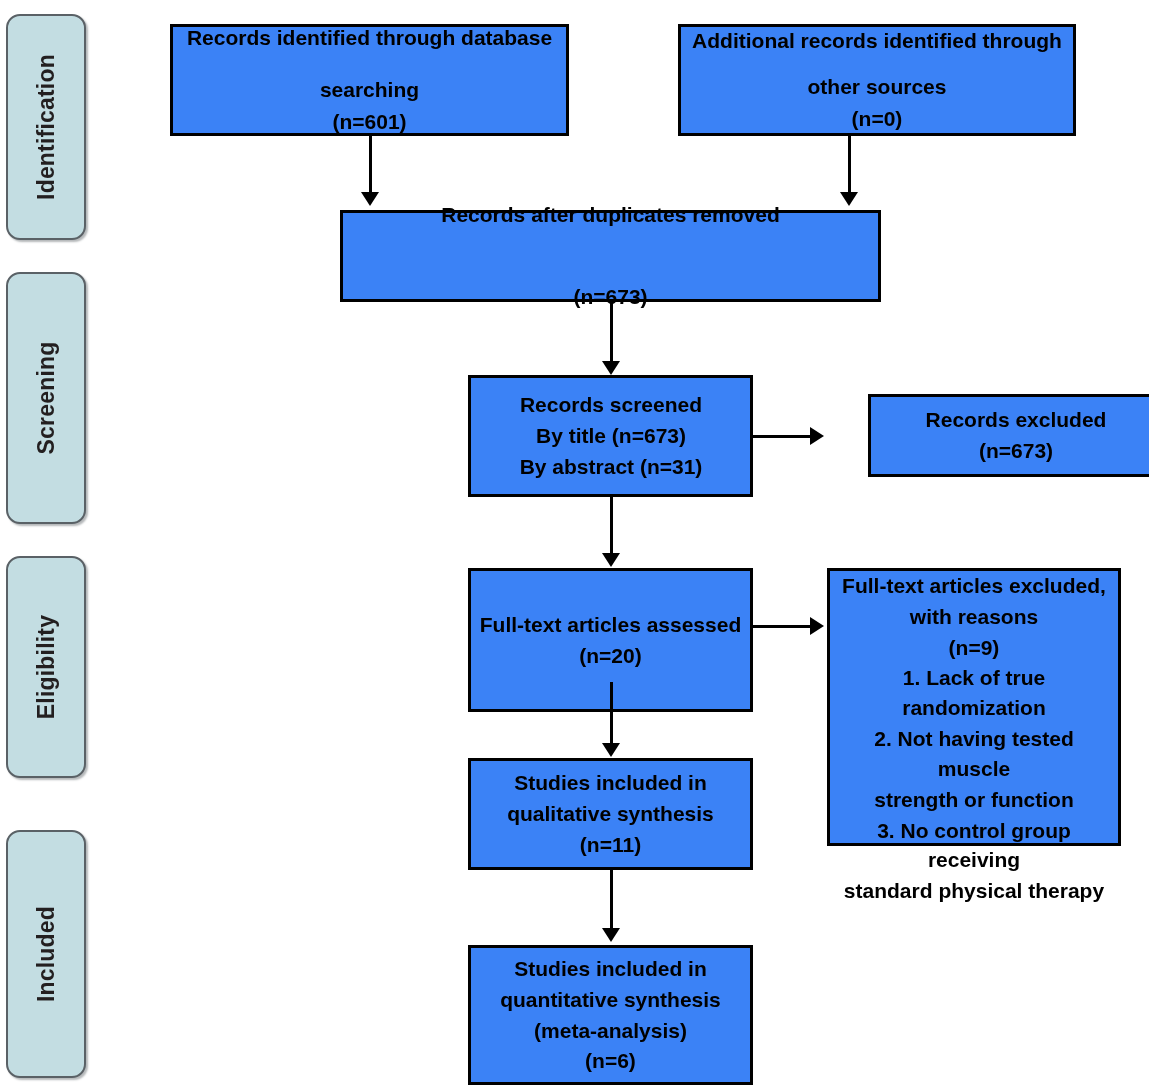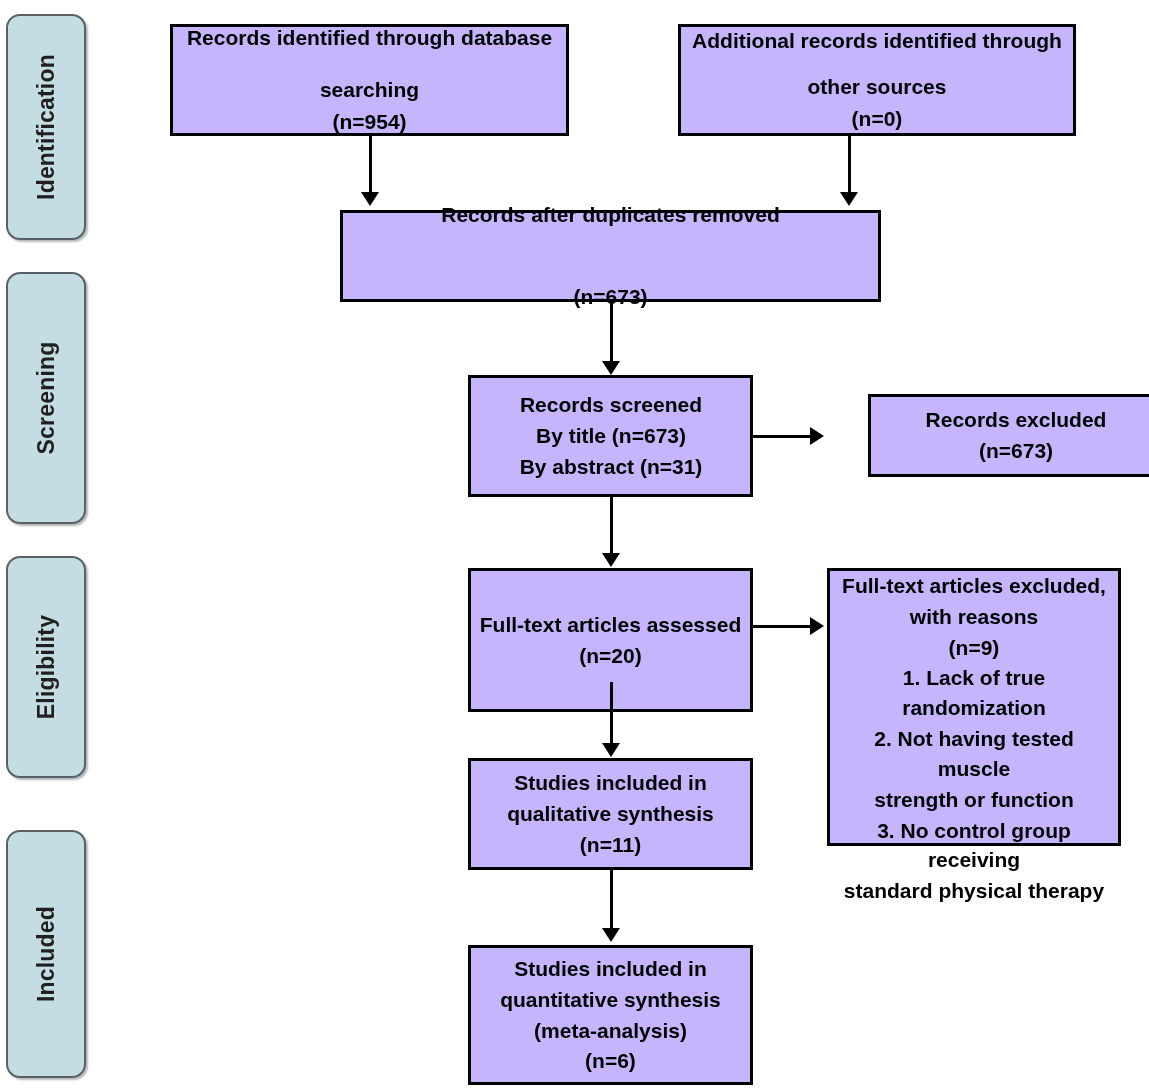--- a/index.html
+++ b/index.html
@@ -38,21 +38,21 @@
     font-size: 23px;
     font-weight: 700;
     color: #231f20;
     letter-spacing: 0.2px;
   }
 
   
   .box {
     position: absolute;
     box-sizing: border-box;
-    background: #c4b5fd;
+    background: #3b82f6;
     border: 3px solid #000000;
     display: flex;
     flex-direction: column;
     align-items: center;
     justify-content: center;
     text-align: center;
     color: #000000;
     font-family: "Liberation Sans", sans-serif;
     font-size: 21px;
     font-weight: 600;
@@ -106,21 +106,21 @@
     <span class="stage-label">Eligibility</span>
   </div>
 
   <div class="stage" style="left:6px; top:830px; width:80px; height:248px;">
     <span class="stage-label">Included</span>
   </div>
 
   <div class="box spaced" style="left:170px; top:24px; width:399px; height:112px;">
     <span class="line">Records identified through database</span>
     <span class="line" style="margin-top:22px;">searching</span>
-    <span class="line" style="margin-top:2px;">(n=954)</span>
+    <span class="line" style="margin-top:2px;">(n=601)</span>
   </div>
 
   <div class="box spaced" style="left:678px; top:24px; width:398px; height:112px;">
     <span class="line">Additional records identified through</span>
     <span class="line" style="margin-top:16px;">other sources</span>
     <span class="line" style="margin-top:2px;">(n=0)</span>
   </div>
 
   <div class="vline" style="left:369px; top:136px; height:56px;"></div>
   <div class="arrow-down" style="left:361px; top:192px;"></div>

